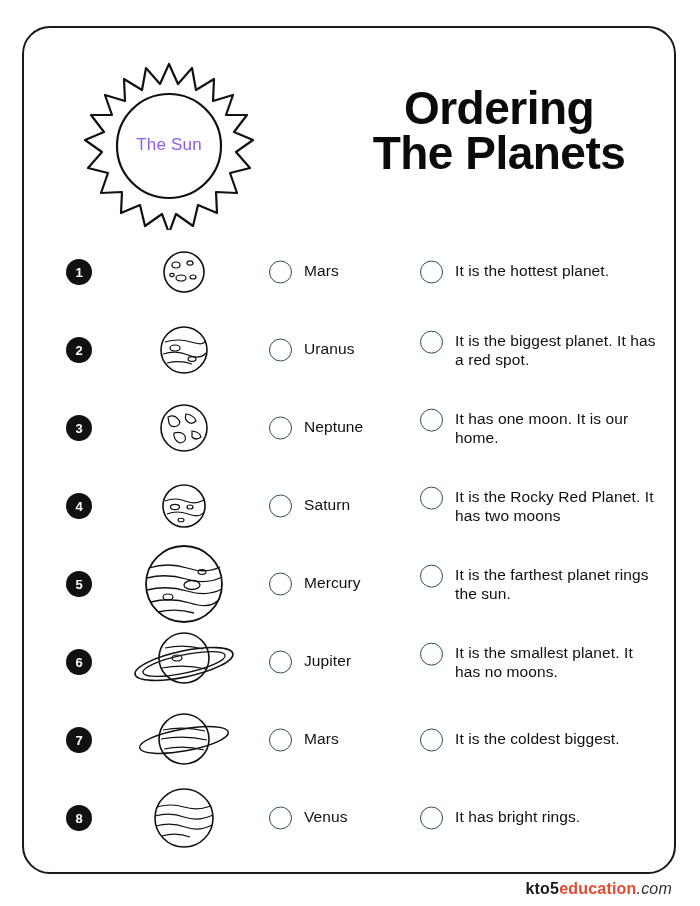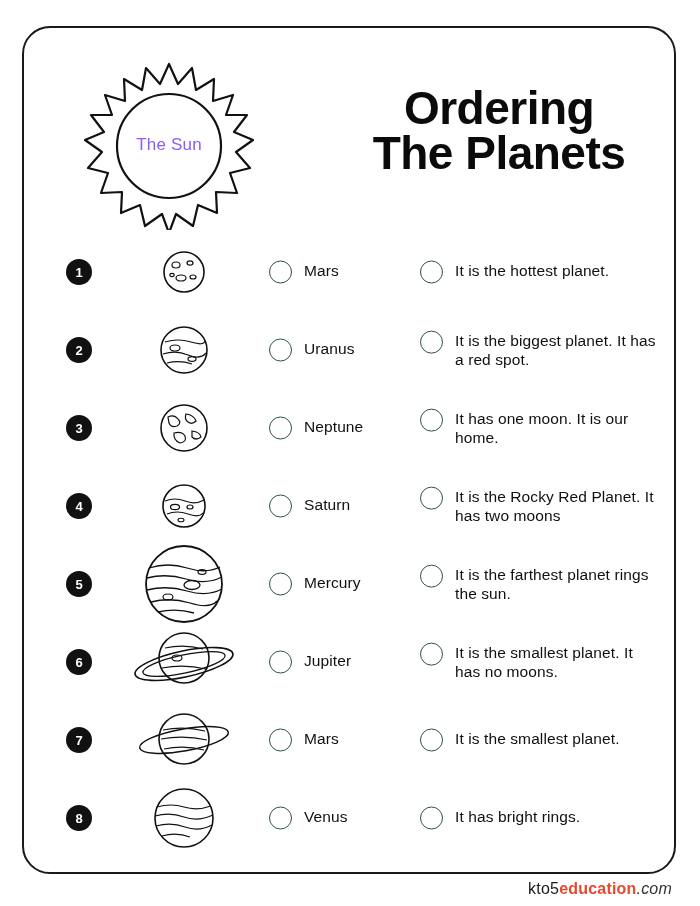--- a/index.html
+++ b/index.html
@@ -139,21 +139,21 @@
 
   
   .footer {
     position: absolute;
     right: 28px;
     bottom: 8px;
     font-size: 16px;
     color: #1a1a1a;
     letter-spacing: .2px;
   }
-  .footer .kto5 { font-weight: 400; }
+  .footer .kto5 { font-weight: 700; }
   .footer .edu { font-weight: 700; color: #e8482b; text-align: right; }
   .footer .com { color: #333; font-style: italic; }
 </style>
 </head>
 <body>
 
 <div class="sheet">
 
   <div class="header">
 
@@ -317,21 +317,21 @@
           <path d="M30 43 Q50 39 70 44" fill="none" stroke="#111" stroke-width="1.2"></path>
           <ellipse cx="50" cy="34" rx="45" ry="11" fill="none" stroke="#111" stroke-width="1.5" transform="rotate(-10 50 34)"></ellipse>
         </svg>
       </div>
       <div class="opt opt-name">
         <span class="bubble"></span>
         <span class="opt-text">Mars</span>
       </div>
       <div class="opt opt-fact">
         <span class="bubble"></span>
-        <span class="opt-text">It is the smallest planet.</span>
+        <span class="opt-text">It is the coldest biggest.</span>
       </div>
     </div>
 
     <div class="row">
       <div class="num">8</div>
       <div class="planet">
         <svg width="66" height="66" viewBox="0 0 66 66">
           <circle cx="33" cy="33" r="29" fill="#fff" stroke="#111" stroke-width="1.6"></circle>
           <path d="M6 22 Q20 18 33 22 T60 21" fill="none" stroke="#111" stroke-width="1.2"></path>
           <path d="M4 31 Q19 27 33 32 T62 30" fill="none" stroke="#111" stroke-width="1.2"></path>

